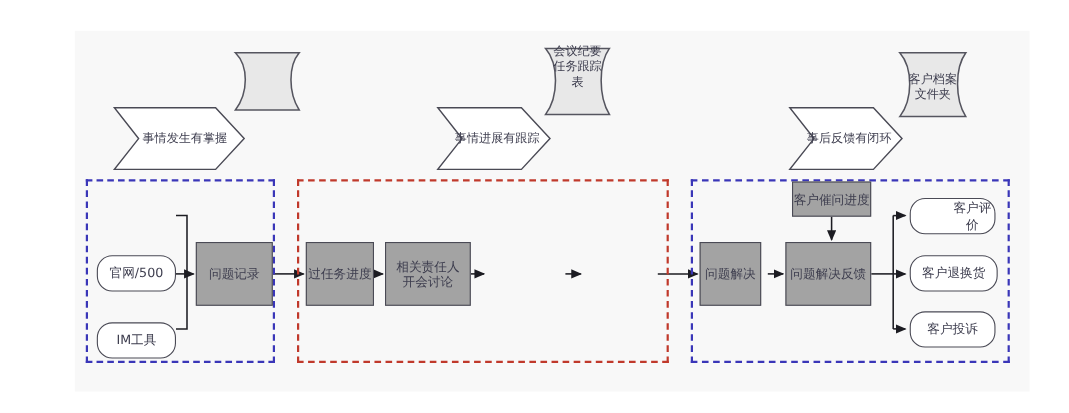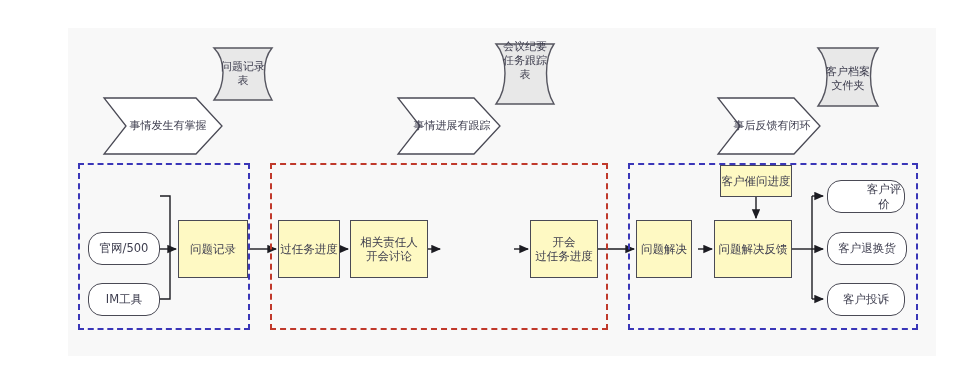--- a/index.html
+++ b/index.html
@@ -34,21 +34,21 @@
     box-sizing: border-box;
     display: flex;
     align-items: center;
     justify-content: center;
     text-align: center;
     color: #3d3d4e;
     line-height: 1.25;
     white-space: pre-line;
   }
   .rect {
-    background: #fef9c3;
+    background: #a3a3a3;
     border: 1.4px solid #4a4a55;
     font-size: 11.5px;
   }
   .rounded {
     background: #ffffff;
     border: 1.4px solid #4a4a55;
     border-radius: 14px;
     font-size: 11.5px;
   }
   .zone {
@@ -138,35 +138,32 @@
   </svg>
 
   <div class="zone zone-blue" style="left:78px; top:163px; width:172px; height:167px;"></div>
   <div class="zone zone-red" style="left:270px; top:163px; width:338px; height:167px;"></div>
   <div class="zone zone-blue" style="left:628px; top:163px; width:290px; height:167px;"></div>
 
   <div class="chevron-label" style="left:118px; top:110px; width:100px; height:32px;">事情发生有掌握</div>
   <div class="chevron-label" style="left:410px; top:110px; width:84px; height:32px;">事情进展有跟踪</div>
   <div class="chevron-label" style="left:730px; top:110px; width:84px; height:32px;">事后反馈有闭环</div>
 
-  <div class="doc-label" style="left:216px; top:60px; width:54px; height:28px;">问题记录表</div>
   <div class="doc-label" style="left:498px; top:44px; width:54px; height:34px;">会议纪要
 任务跟踪表</div>
   <div class="doc-label" style="left:820px; top:62px; width:56px; height:34px;">客户档案
 文件夹</div>
 
   <div class="node rounded" style="left:88px; top:232px; width:72px; height:33px;">官网/500</div>
-  <div class="node rounded" style="left:88px; top:283px; width:72px; height:33px;">IM工具</div>
+  <div class="node rounded" style="left:88px; top:293px; width:72px; height:33px;">IM工具</div>
 
   <div class="node rect" style="left:178px; top:220px; width:70px; height:58px;">问题记录</div>
   <div class="node rect" style="left:278px; top:220px; width:62px; height:58px;">过任务进度</div>
   <div class="node rect" style="left:350px; top:220px; width:78px; height:58px;">相关责任人
 开会讨论</div>
-  <div class="node rect" style="left:530px; top:220px; width:68px; height:58px;">开会
-过任务进度</div>
   <div class="node rect" style="left:636px; top:220px; width:56px; height:58px;">问题解决</div>
   <div class="node rect" style="left:714px; top:220px; width:78px; height:58px;">问题解决反馈</div>
 
   <div class="node rect" style="left:720px; top:165px; width:72px; height:32px;">客户催问进度</div>
 
   <div class="node rounded" style="left:827px; top:180px; width:78px; height:33px;padding-left:36px;">客户评价</div>
   <div class="node rounded" style="left:827px; top:232px; width:80px; height:33px;">客户退换货</div>
   <div class="node rounded" style="left:827px; top:283px; width:78px; height:33px;">客户投诉</div>
 
 </div>

